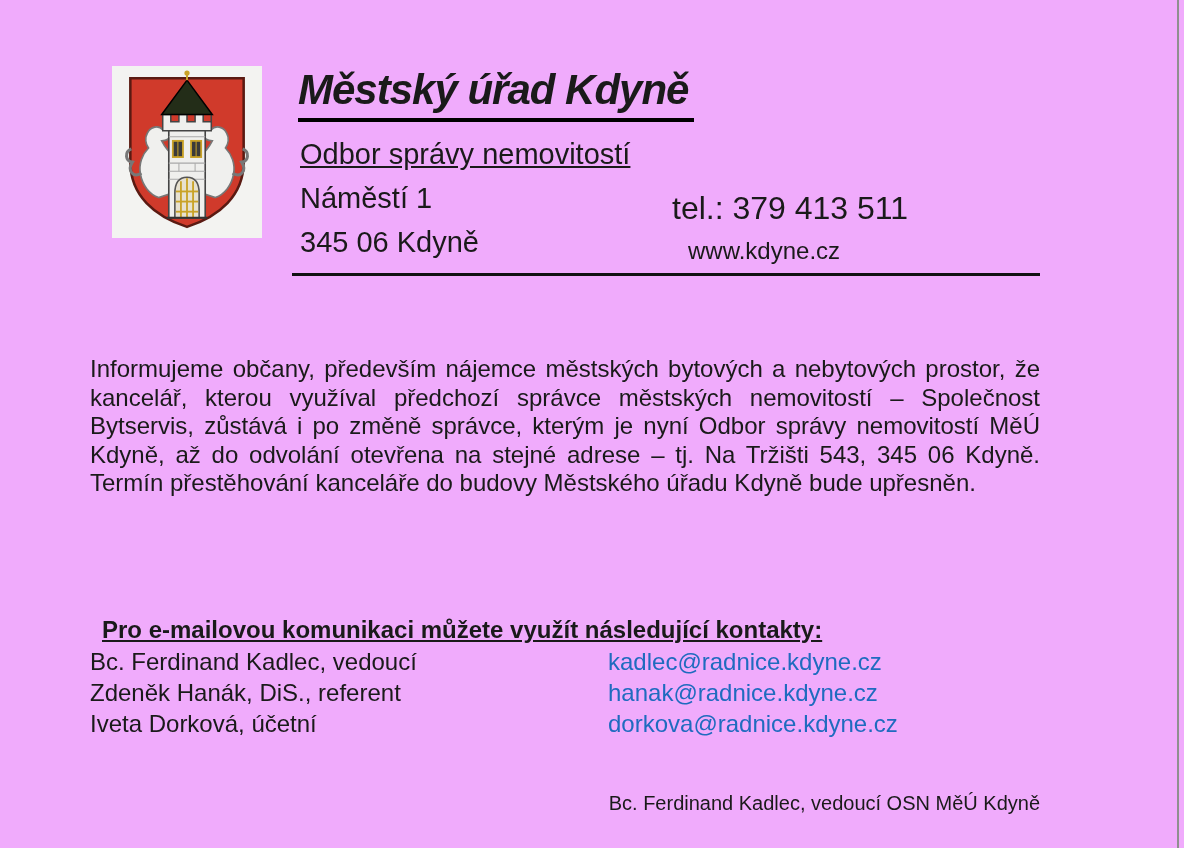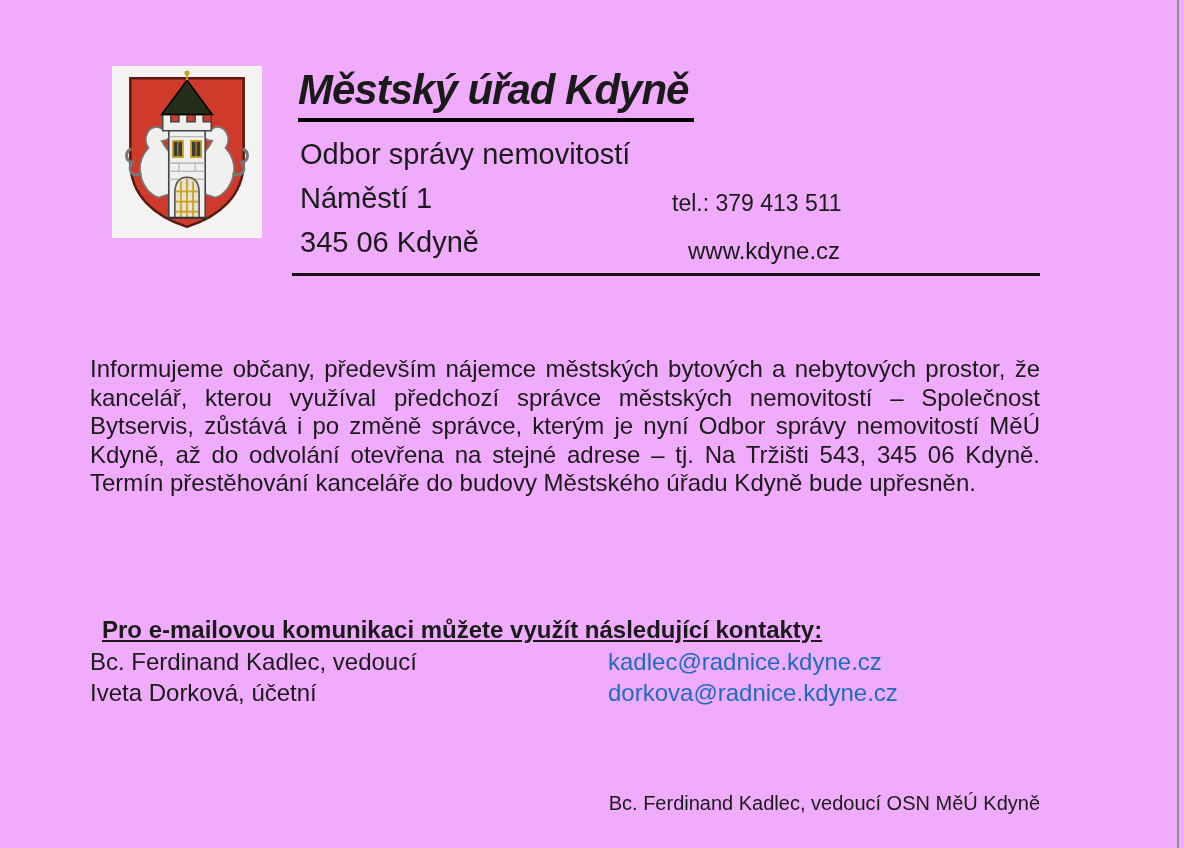--- a/index.html
+++ b/index.html
@@ -50,33 +50,34 @@
     border-bottom: 4px solid #000;
     padding: 0 6px 5px 0;
     white-space: nowrap;
   }
   .org-department {
     position: absolute;
     left: 300px;
     top: 138px;
     font-size: 29px;
     white-space: nowrap;
+    text-decoration: underline;
   }
   .org-address1 {
     position: absolute;
     left: 300px;
     top: 182px;
     font-size: 29px;
     white-space: nowrap;
   }
   .org-phone {
     position: absolute;
     left: 672px;
     top: 190px;
-    font-size: 23px;
+    font-size: 32px;
     white-space: nowrap;
   }
   .org-address2 {
     position: absolute;
     left: 300px;
     top: 226px;
     font-size: 29px;
     white-space: nowrap;
   }
   .org-website {
@@ -220,20 +221,23 @@
 
   <div class="para1">Informujeme občany, především nájemce městských bytových a nebytových prostor, že kancelář, kterou využíval předchozí správce městských nemovitostí – Společnost Bytservis, zůstává i po změně správce, kterým je nyní Odbor správy nemovitostí MěÚ Kdyně, až do odvolání otevřena na stejné adrese – tj. Na Tržišti 543, 345 06 Kdyně. Termín přestěhování kanceláře do budovy Městského úřadu Kdyně bude upřesněn.</div>
 
 
   <div class="contacts">
     <div class="contacts-heading">Pro e-mailovou komunikaci můžete využít následující kontakty:</div>
     <div class="contact-row">
       <span class="contact-name">Bc. Ferdinand Kadlec, vedoucí</span><a class="contact-email">kadlec@radnice.kdyne.cz</a>
     </div>
     <div class="contact-row">
+      <span class="contact-name">Zdeněk Hanák, DiS., referent</span><a class="contact-email">hanak@radnice.kdyne.cz</a>
+    </div>
+    <div class="contact-row">
       <span class="contact-name">Iveta Dorková, účetní</span><a class="contact-email">dorkova@radnice.kdyne.cz</a>
     </div>
   </div>
 
   <div class="signature">Bc. Ferdinand Kadlec, vedoucí OSN MěÚ Kdyně</div>
 
   <div class="window-edge"></div>
 </div>
 
 </body></html>

